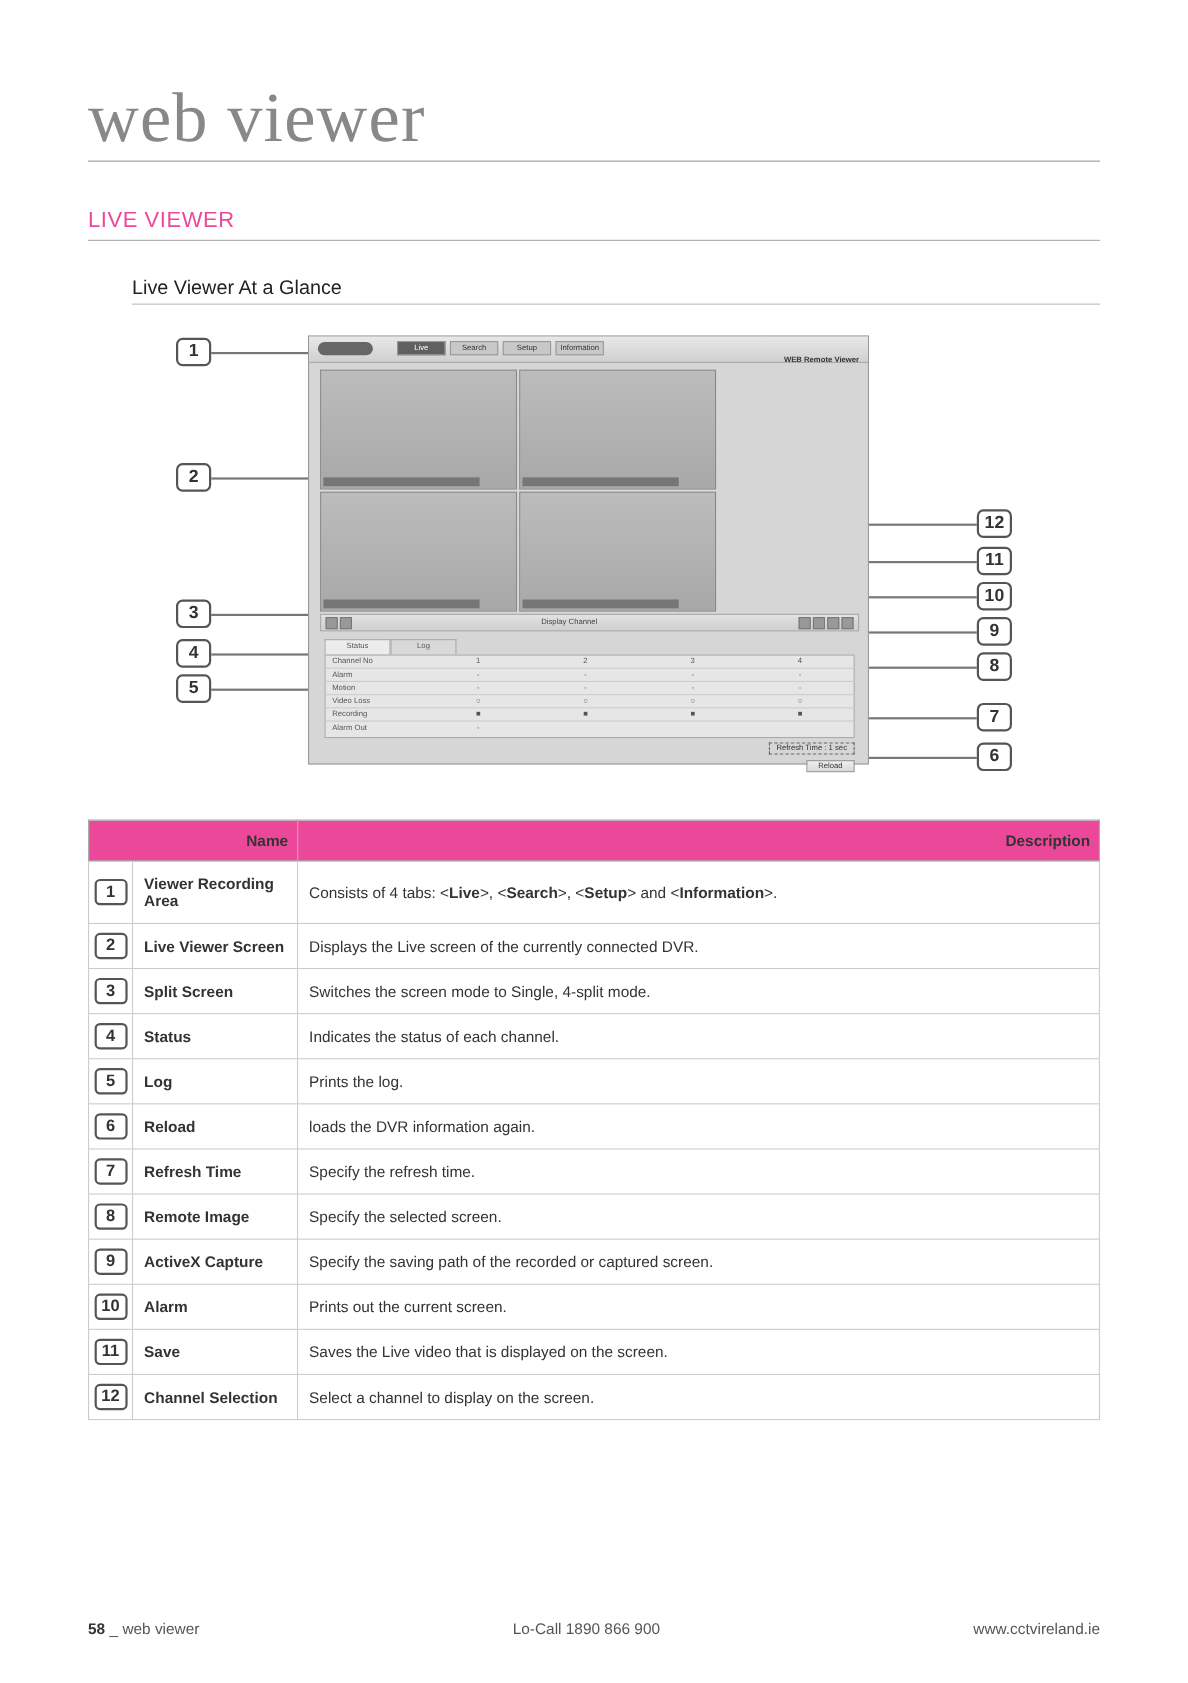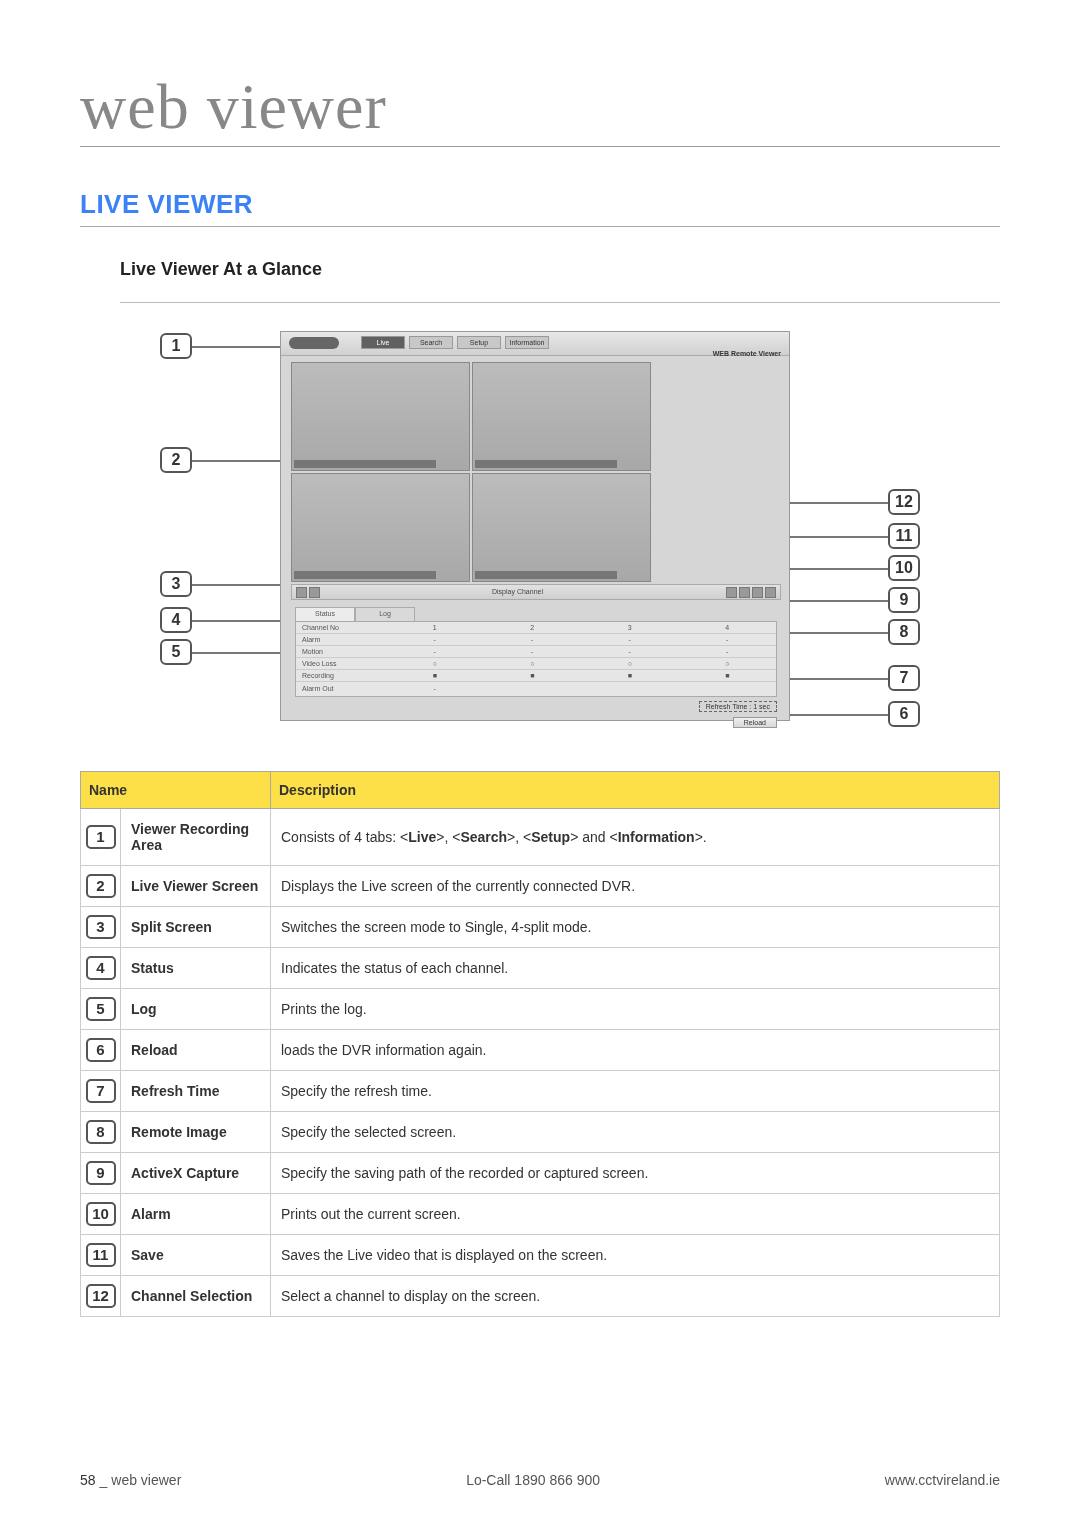--- a/index.html
+++ b/index.html
@@ -1,20 +1,20 @@
 <!DOCTYPE html>
 <html><head>
 <meta charset="utf-8">
 <style>
   * { box-sizing: border-box; margin: 0; padding: 0; }
   html, body { width: 1080px; height: 1530px; background: #fff; font-family: Arial, Helvetica, sans-serif; color: #333; }
   .page { position: relative; width: 1080px; height: 1530px; padding: 70px 80px 40px 80px; }
   .title { font-family: "Times New Roman", Georgia, serif; font-weight: 300; font-size: 64px; letter-spacing: 1px; color: #888; border-bottom: 1px solid #999; padding-bottom: 2px; }
-  .section-heading { font-size: 26px; font-weight: bold; color: #3b82f6; border-bottom: 1px solid #aaa; margin-top: 42px; padding-bottom: 6px; letter-spacing: 0.5px; }
-  .subsection-heading { font-size: 18px; font-weight: 700; color: #222; margin: 32px 0 18px 40px; border-bottom: 1px solid #bbb; padding-bottom: 22px; width: calc(100% - 40px); }
+  .section-heading { font-size: 20px; font-weight: normal; color: #ec4899; border-bottom: 1px solid #aaa; margin-top: 42px; padding-bottom: 6px; letter-spacing: 0.5px; }
+  .subsection-heading { font-size: 18px; font-weight: 400; color: #222; margin: 32px 0 18px 40px; border-bottom: 1px solid #bbb; padding-bottom: 4px; width: calc(100% - 40px); }
 
   .diagram-area { position: relative; width: 760px; height: 420px; margin: 12px auto 30px auto; }
   .screenshot-box { position: absolute; left: 120px; top: 10px; width: 510px; height: 390px; background: #d6d6d6; border: 1px solid #999; }
   .header-bar { position: absolute; top: 0; left: 0; right: 0; height: 24px; background: linear-gradient(#e8e8e8,#d0d0d0); border-bottom: 1px solid #aaa; }
   .logo-blob { position: absolute; top: 5px; left: 8px; width: 50px; height: 12px; background: #666; border-radius: 6px; }
   .tabs-area { position: absolute; top: 4px; left: 80px; display: flex; gap: 4px; }
   .mini-tab { width: 44px; height: 13px; background: #c8c8c8; border: 1px solid #999; font-size: 7px; line-height: 11px; text-align: center; color: #333; }
   .mini-tab.active { background: #606060; color: #fff; }
   .wrv-label { position: absolute; top: 18px; right: 8px; font-size: 7px; font-weight: bold; color: #333; }
   .camera-grid { position: absolute; top: 30px; left: 10px; width: 360px; height: 220px; display: grid; grid-template-columns: 1fr 1fr; grid-template-rows: 1fr 1fr; gap: 2px; }
@@ -33,29 +33,29 @@
   .status-table .st-label { width:90px; padding-left:6px; }
   .status-table .st-cell { flex:1; text-align:center; }
   .bottom-ctrl { position:absolute; bottom: 8px; right: 12px; display:flex; gap:6px; align-items:center;}
   .refresh-box { border:1px dashed #666; padding:1px 6px; font-size:7px; color:#333; }
   .reload-btn { background: linear-gradient(#f0f0f0,#d8d8d8); border:1px solid #999; font-size:7px; padding: 1px 10px; color:#333;}
 
   .callout-badge { position: absolute; width: 32px; height: 26px; border: 2px solid #555; border-radius: 6px; background: #fff; font-weight: bold; font-size: 16px; color: #333; text-align: center; line-height: 22px; font-family: Arial, sans-serif; }
   .callout-line { position: absolute; height: 2px; background: #777; }
 
   .ref-table { width: 100%; border-collapse: collapse; margin-top: 8px; border: 1px solid #999; }
-  .ref-table th { background: #fde047; font-size: 14px; font-weight: bold; color: #333; padding: 10px 8px; border: 1px solid #aaa; text-align: left; }
+  .ref-table th { background: #ec4899; font-size: 14px; font-weight: bold; color: #333; padding: 10px 8px; border: 1px solid #aaa; text-align: right; }
   .ref-table td { font-size: 14px; color: #333; padding: 12px 10px; border: 1px solid #ccc; vertical-align: middle; }
   .ref-table td.num-cell { width: 40px; text-align:center; padding: 4px; }
   .ref-table td.name-cell { width: 150px; font-weight: bold; }
   .table-badge { display:inline-block; width: 30px; height: 24px; border: 2px solid #555; border-radius: 5px; font-weight: bold; font-size: 15px; line-height: 20px; text-align: center; color:#333; }
 
   .footer { position: absolute; bottom: 42px; left: 80px; right: 80px; display: flex; justify-content: space-between; align-items:baseline; font-size: 14px; color: #555; }
   .footer .left { }
-  .footer .left .pg { font-weight: normal; color: #333; margin-right: 4px; }
+  .footer .left .pg { font-weight: bold; color: #333; margin-right: 4px; }
   .footer .center { }
   .footer .right { }
 </style>
 </head>
 <body>
 
 <div class="page">
 
   <div class="title">web viewer</div>
 

